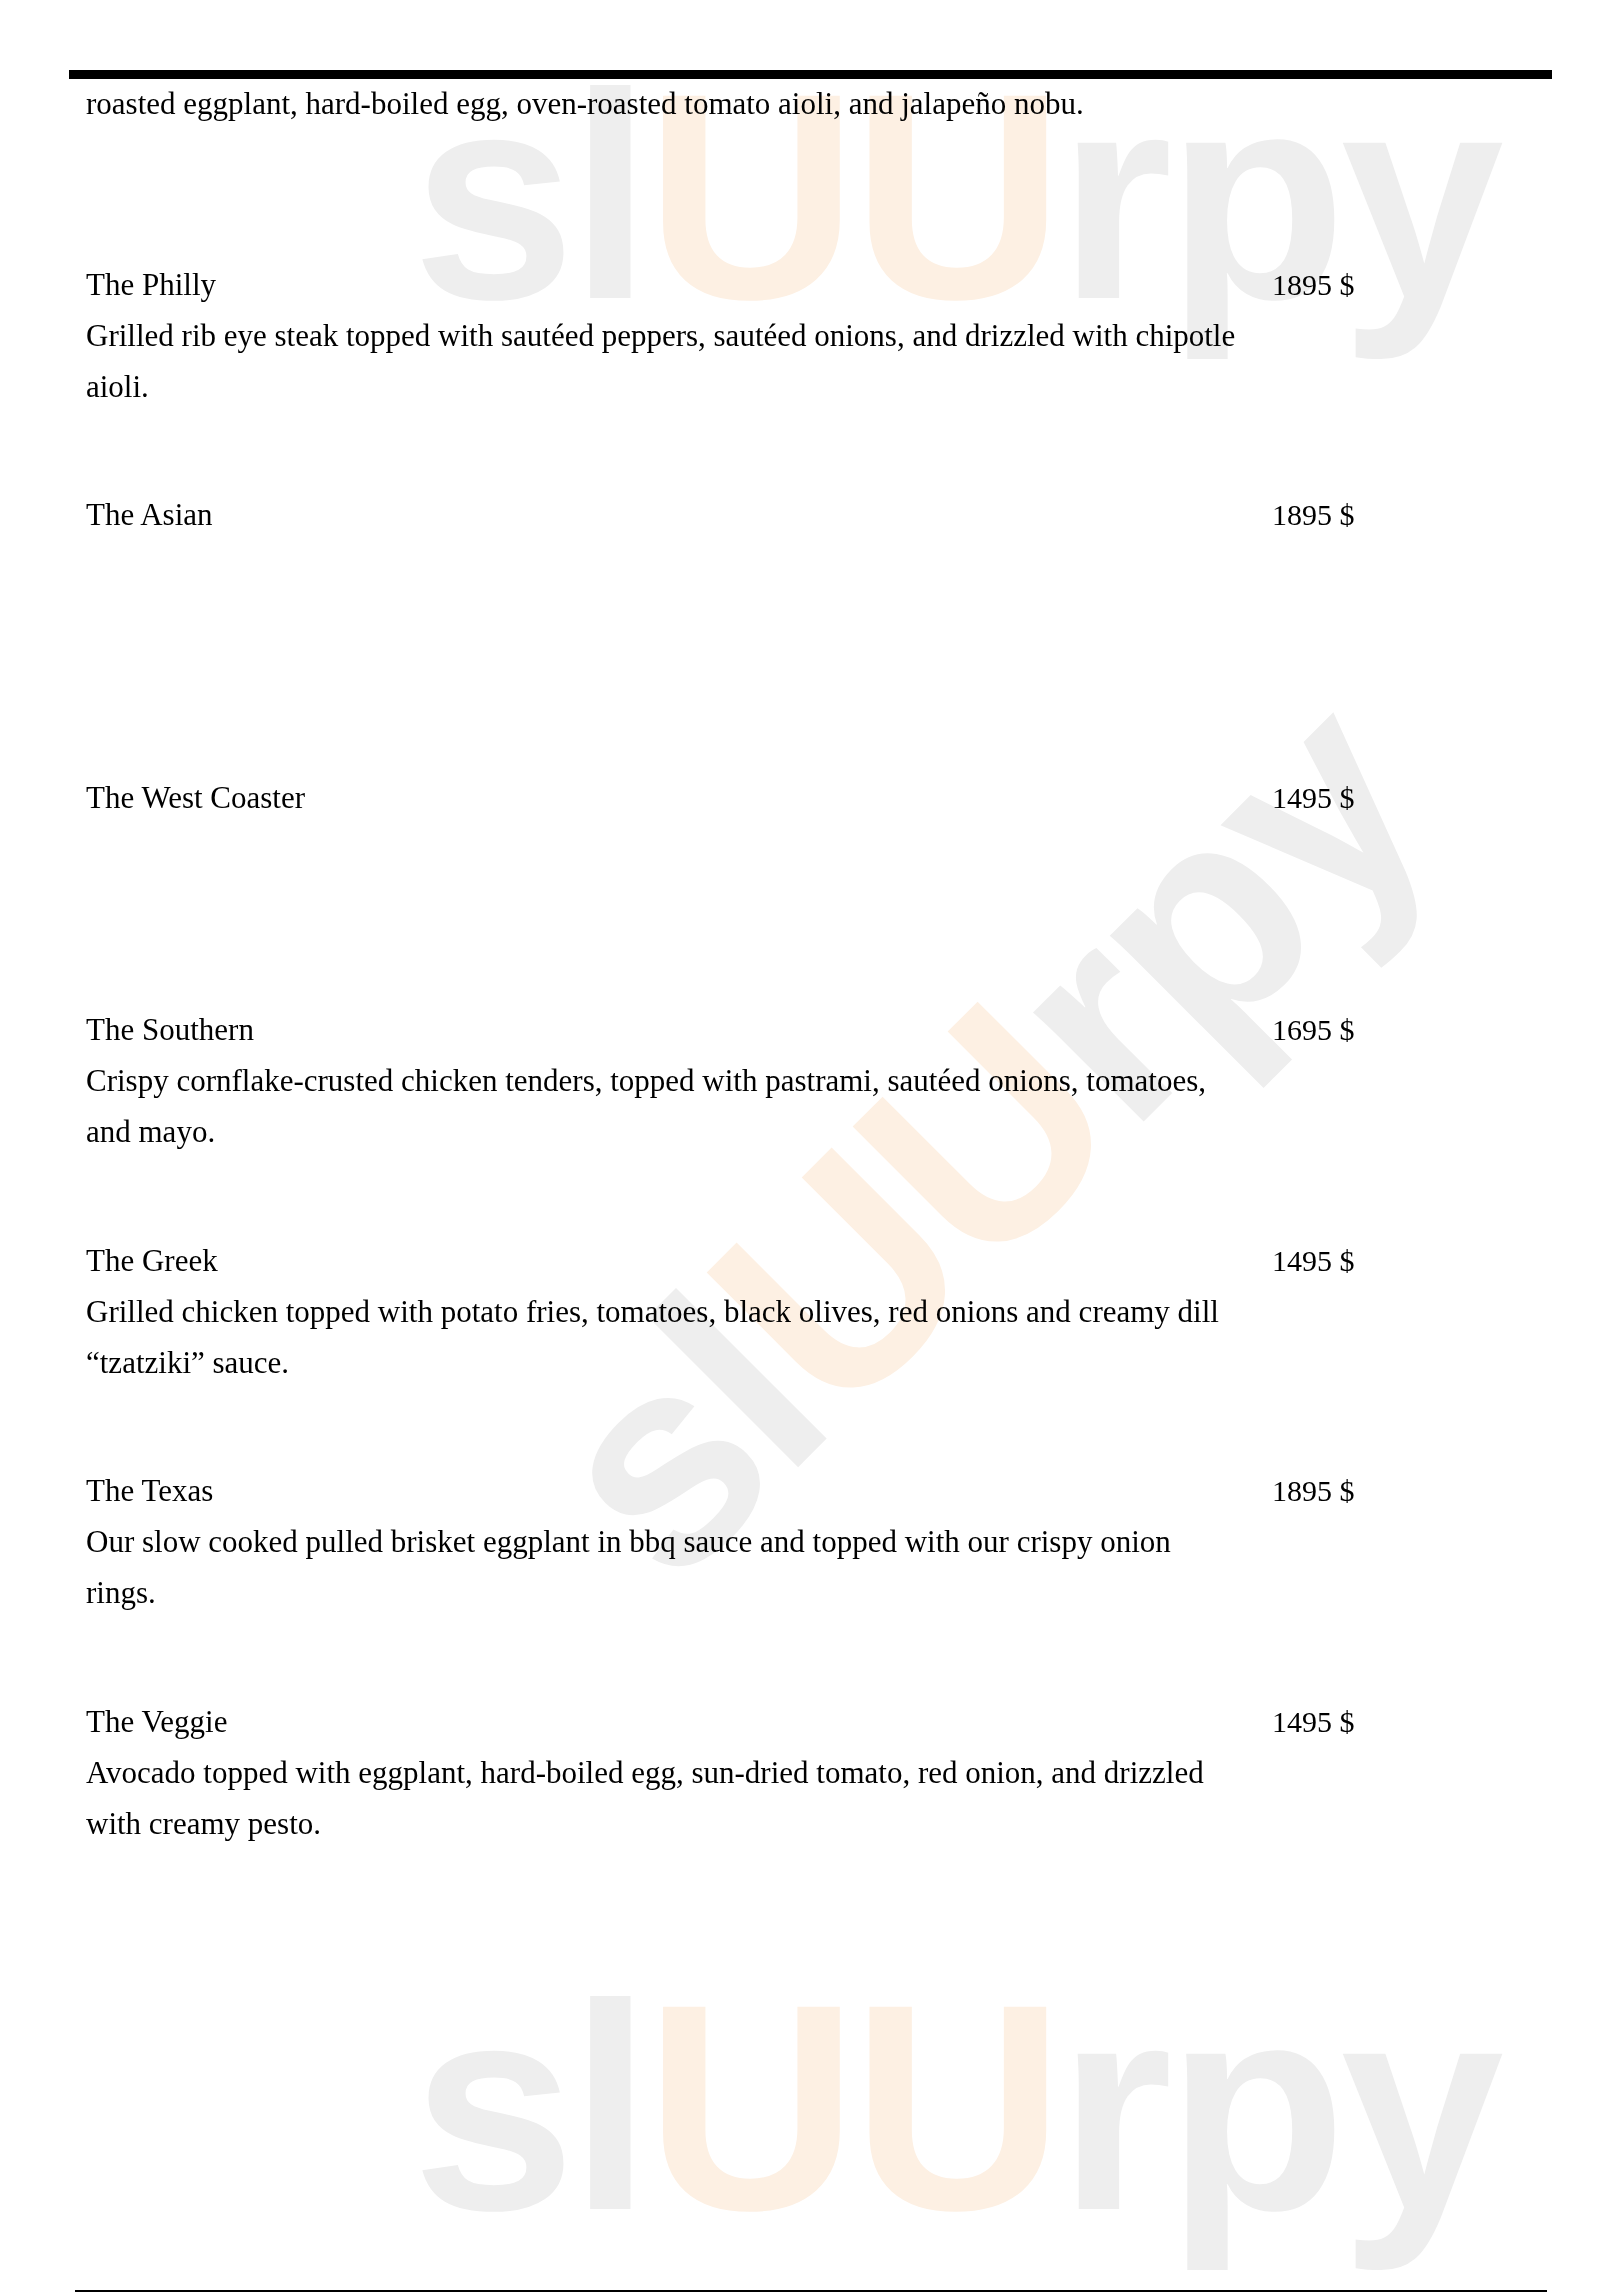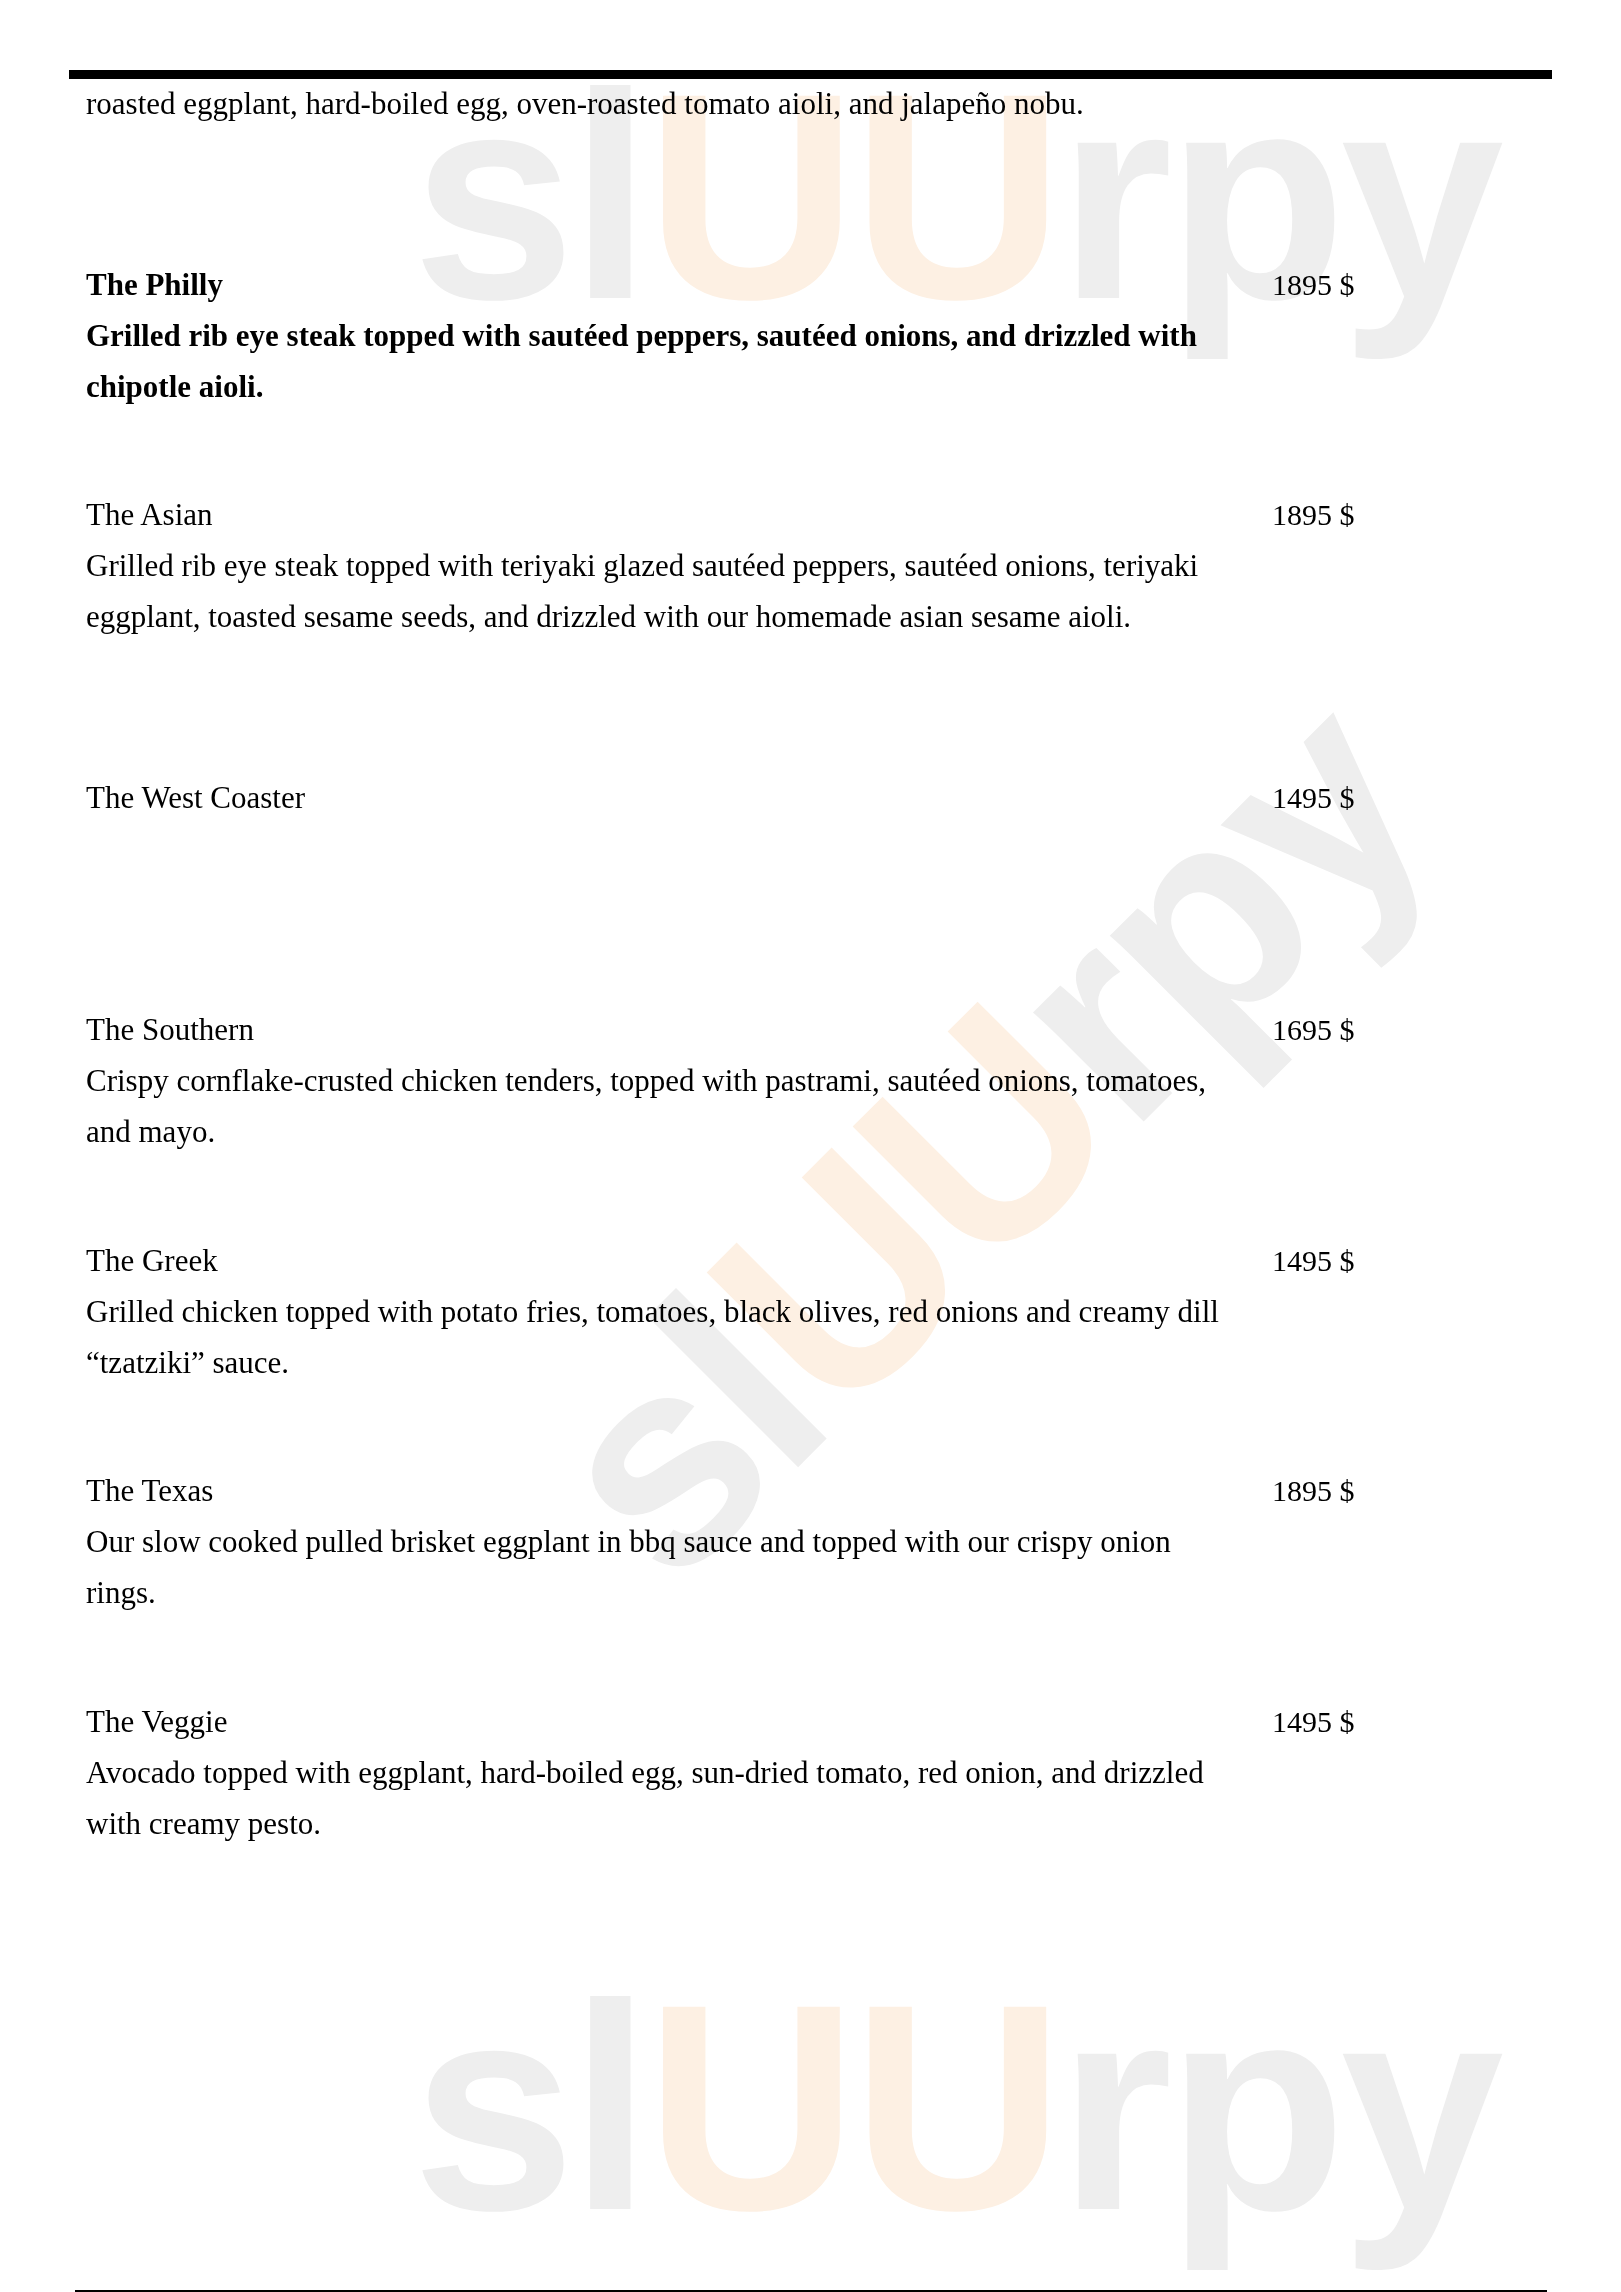--- a/index.html
+++ b/index.html
@@ -35,29 +35,28 @@
 <div class="watermark wm-text" style="left:412px; top:1960px;">
   <span class="wm-gray">sl</span><span class="wm-orange">UU</span><span class="wm-gray">rpy</span>
 </div>
 
 <div class="rule-top"></div>
 
 <div class="text" style="top:78px;">
   <span class="item-desc">roasted eggplant, hard-boiled egg, oven-roasted tomato aioli, and jalapeño nobu.</span>
 </div>
 
-<div class="text" style="top:259px;font-weight:bold;">
+<div class="text" style="top:259px;">
   <span class="item-title">The Philly</span>
   <span class="item-desc">Grilled rib eye steak topped with sautéed peppers, sautéed onions, and drizzled with chipotle aioli.</span>
 </div>
 <div class="price" style="top:259px;">1895 $</div>
 
 <div class="text" style="top:489px;">
   <span class="item-title">The Asian</span>
-  <span class="item-desc">Grilled rib eye steak topped with teriyaki glazed sautéed peppers, sautéed onions, teriyaki eggplant, toasted sesame seeds, and drizzled with our homemade asian sesame aioli.</span>
 </div>
 <div class="price" style="top:489px;">1895 $</div>
 
 <div class="text" style="top:772px;">
   <span class="item-title">The West Coaster</span>
 </div>
 <div class="price" style="top:772px;">1495 $</div>
 
 <div class="text" style="top:1004px;">
   <span class="item-title">The Southern</span>

